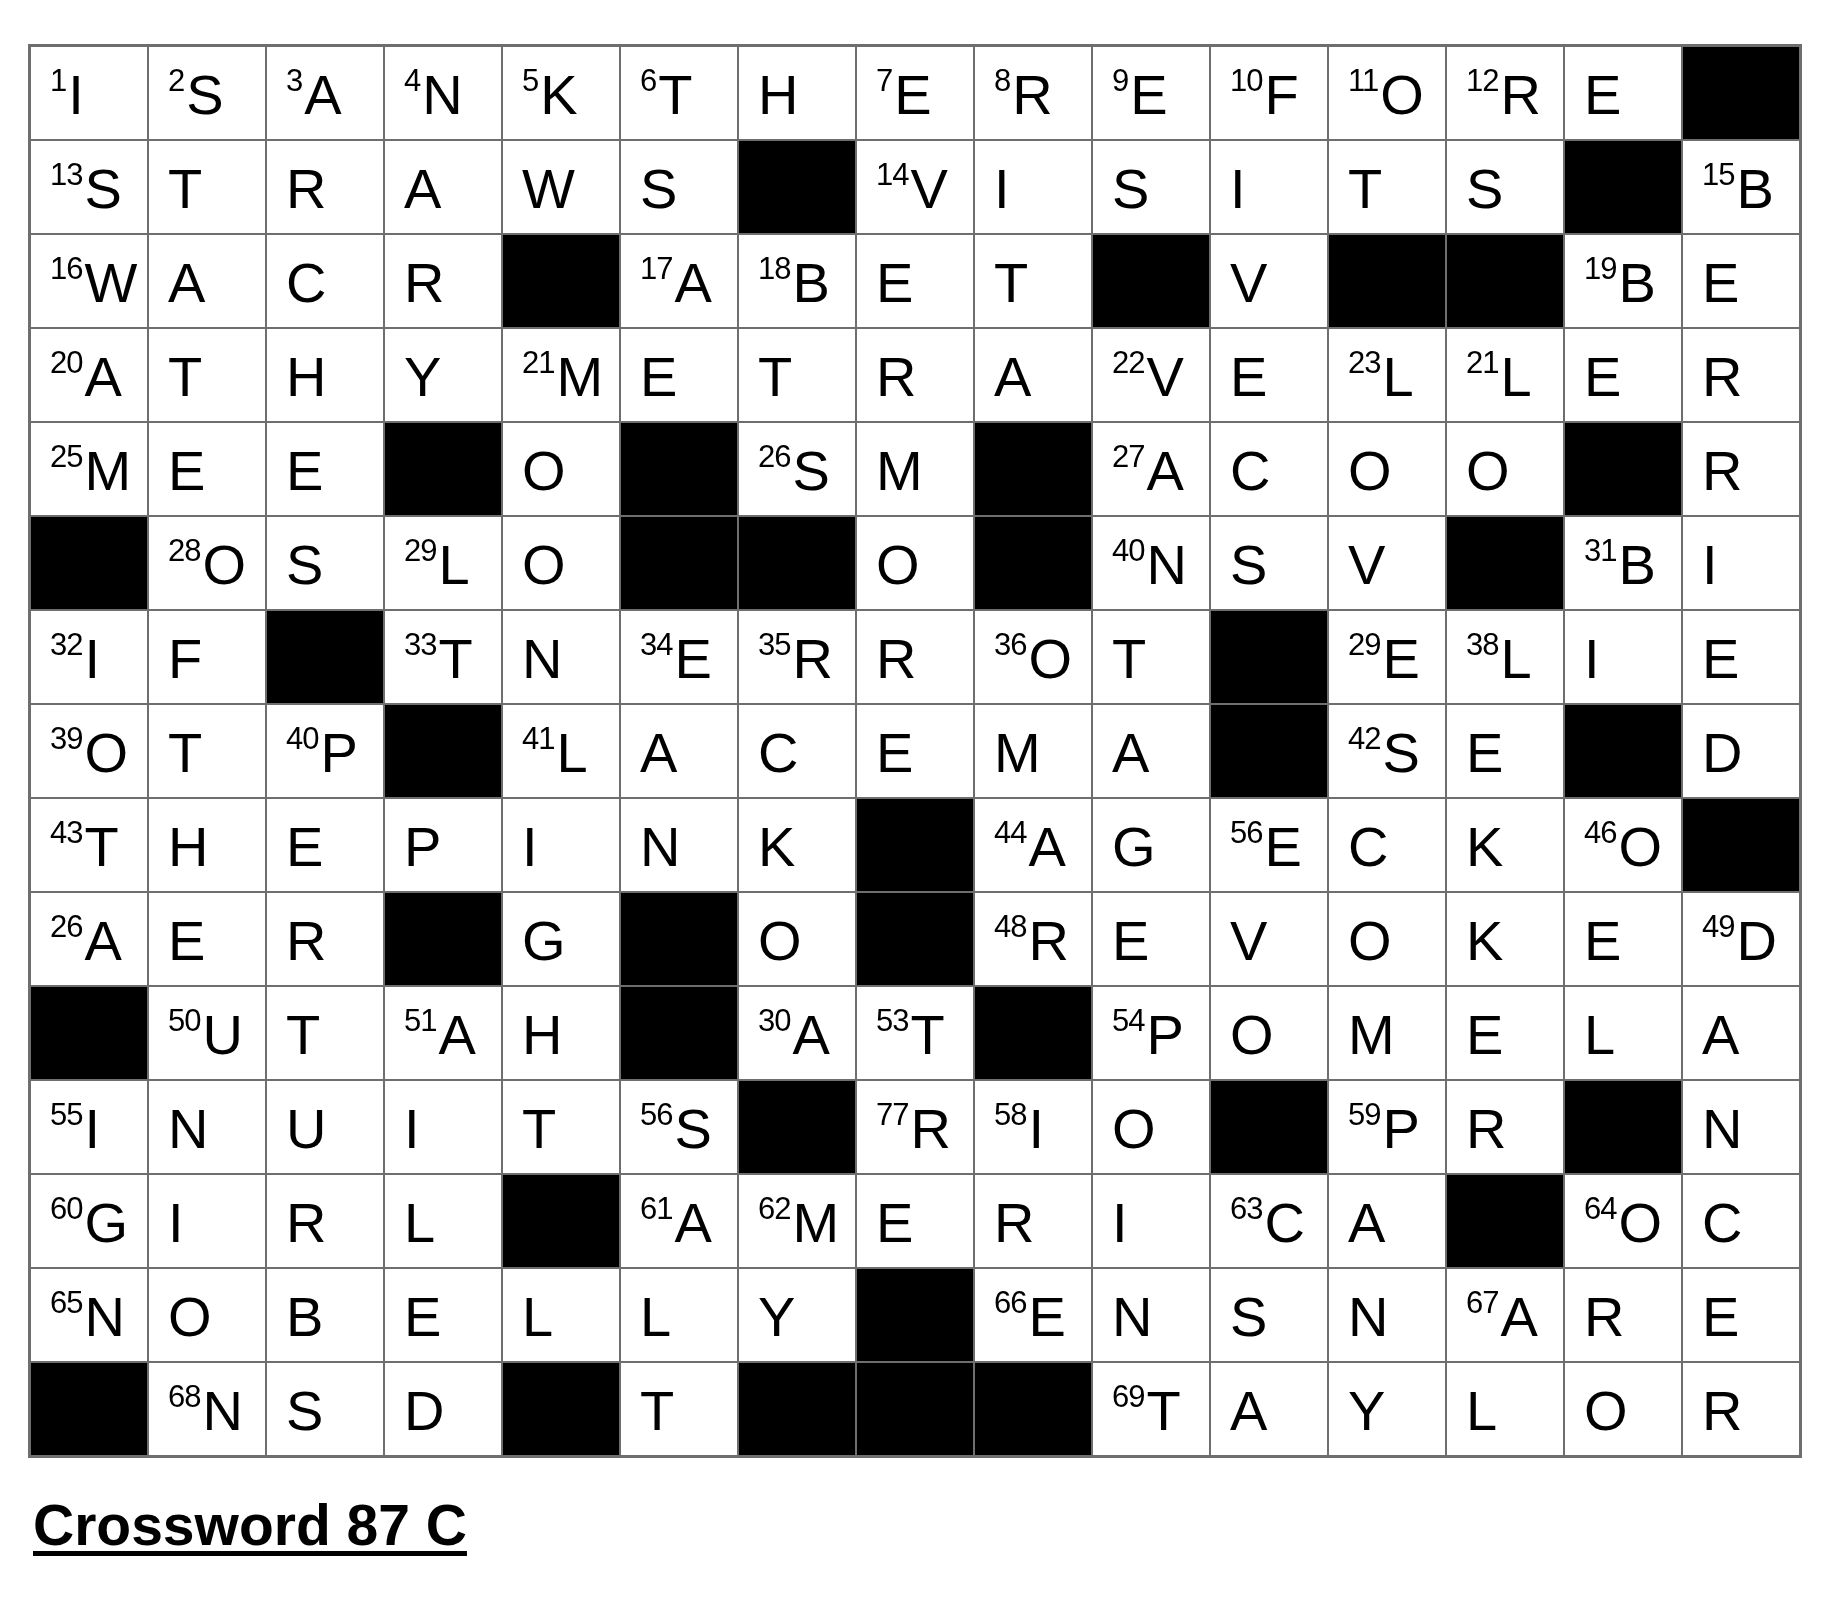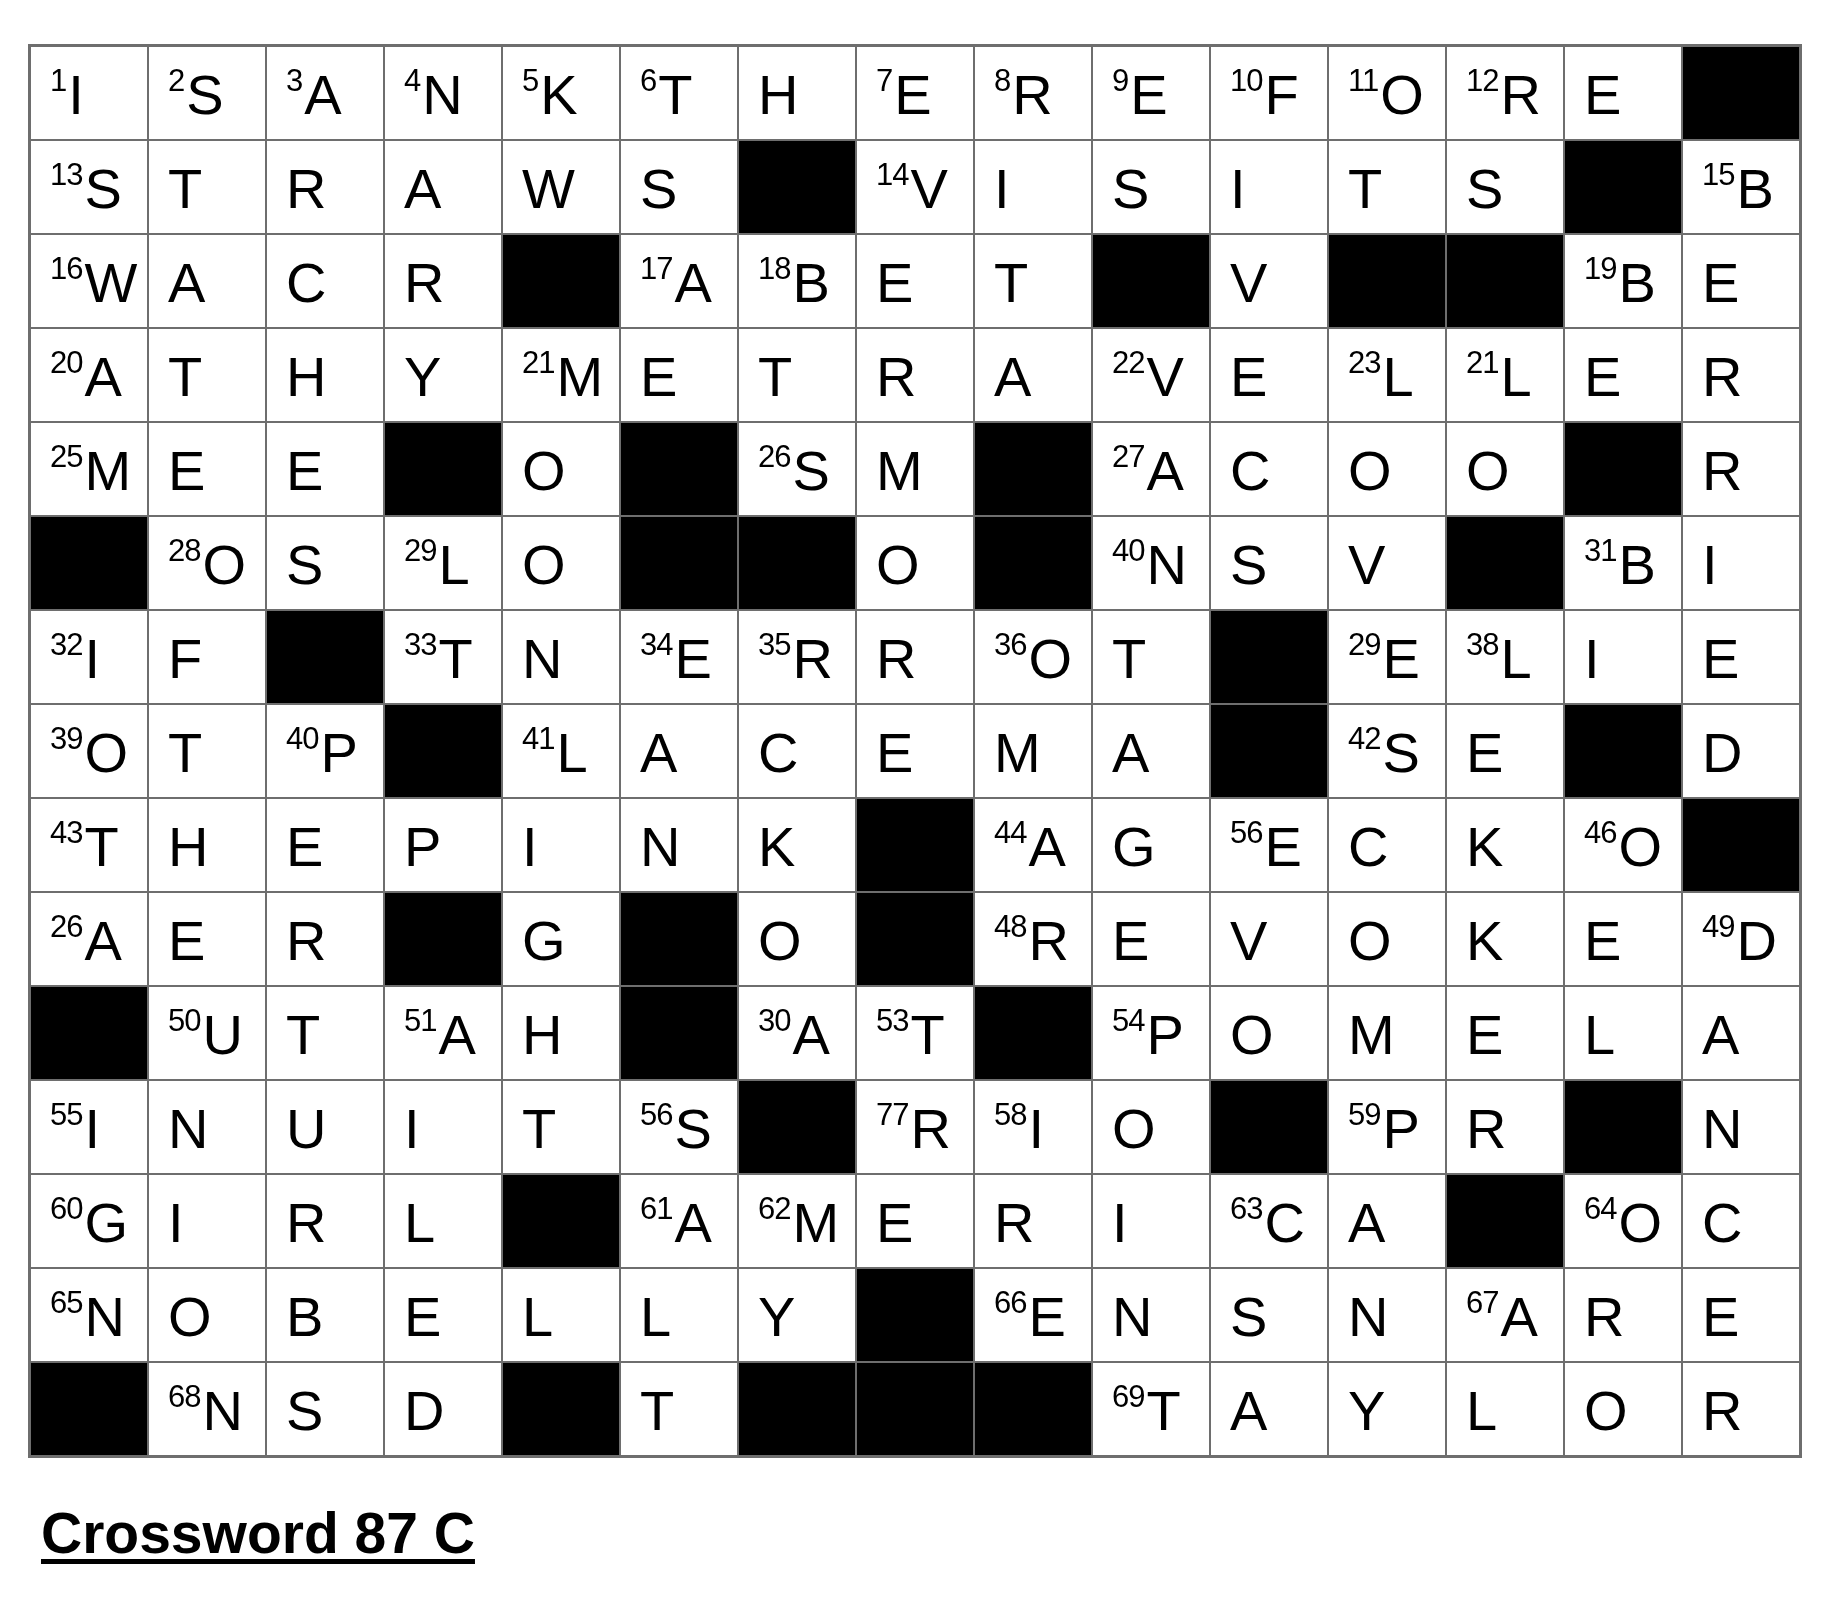--- a/index.html
+++ b/index.html
@@ -54,21 +54,21 @@
   .letter {
     font-size: 56px;
     line-height: 1;
     position: relative;
     top: 2px;
   }
   .title {
     position: absolute;
     left: 33px;
     top: 1492px;
-    margin: 8px;
+    margin: 0;
     font-size: 57px;
     font-weight: bold;
     color: #000000;
     text-decoration: underline;
     text-decoration-thickness: 5px;
     text-underline-offset: 6px;
     letter-spacing: 0px;
   }
 </style>
 </head>

